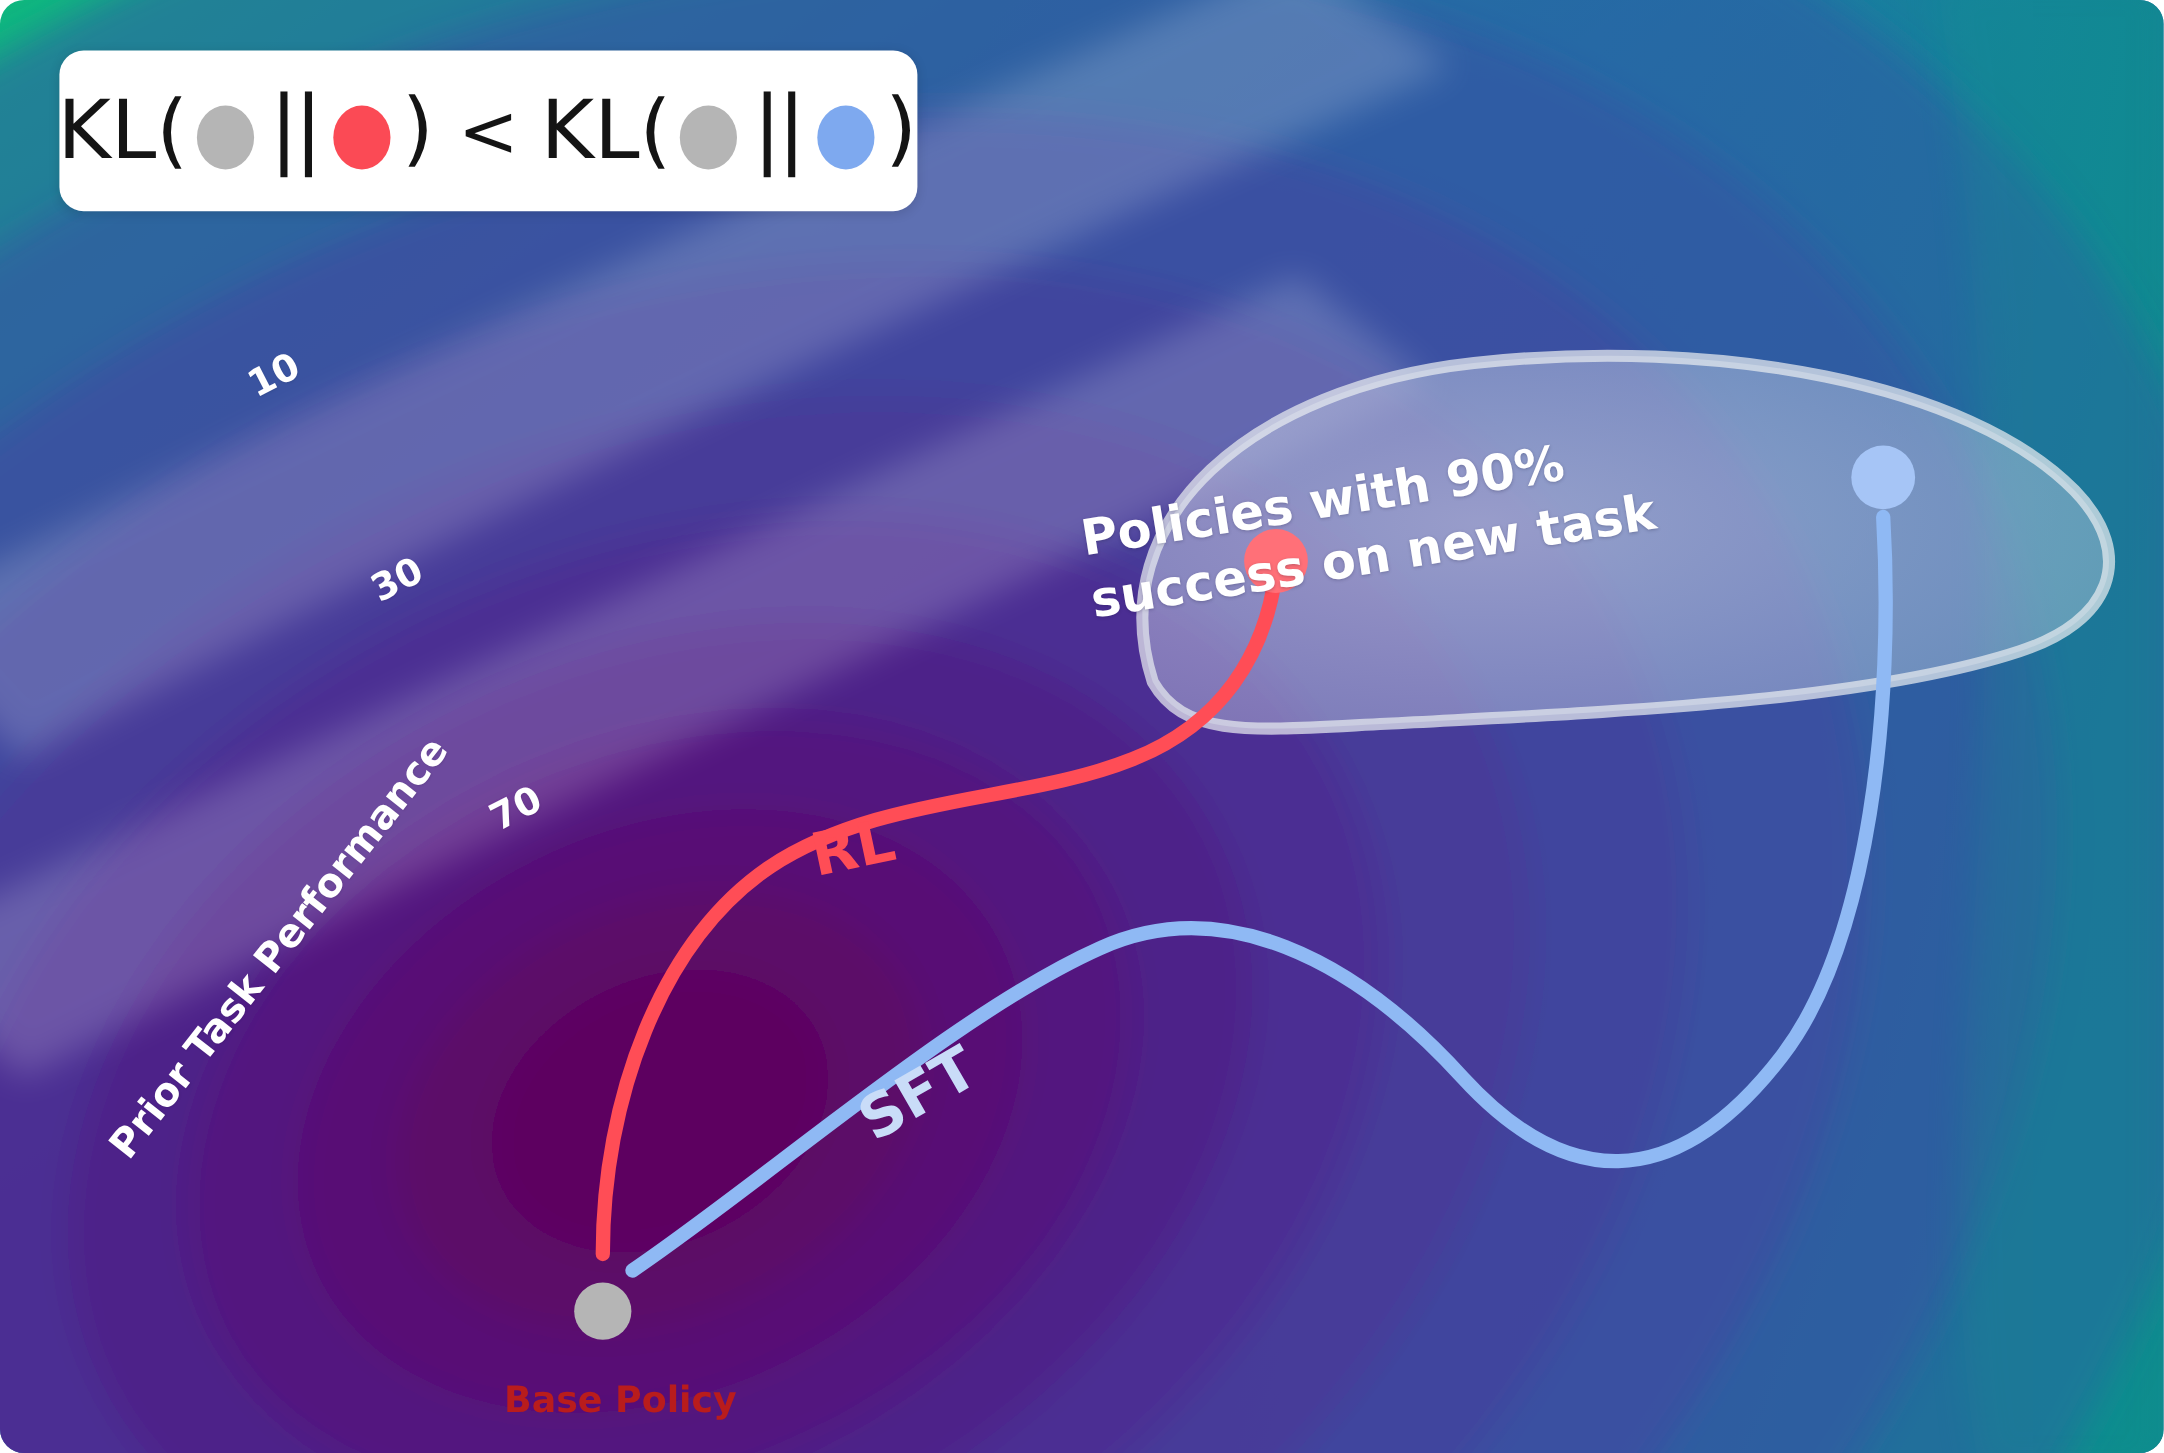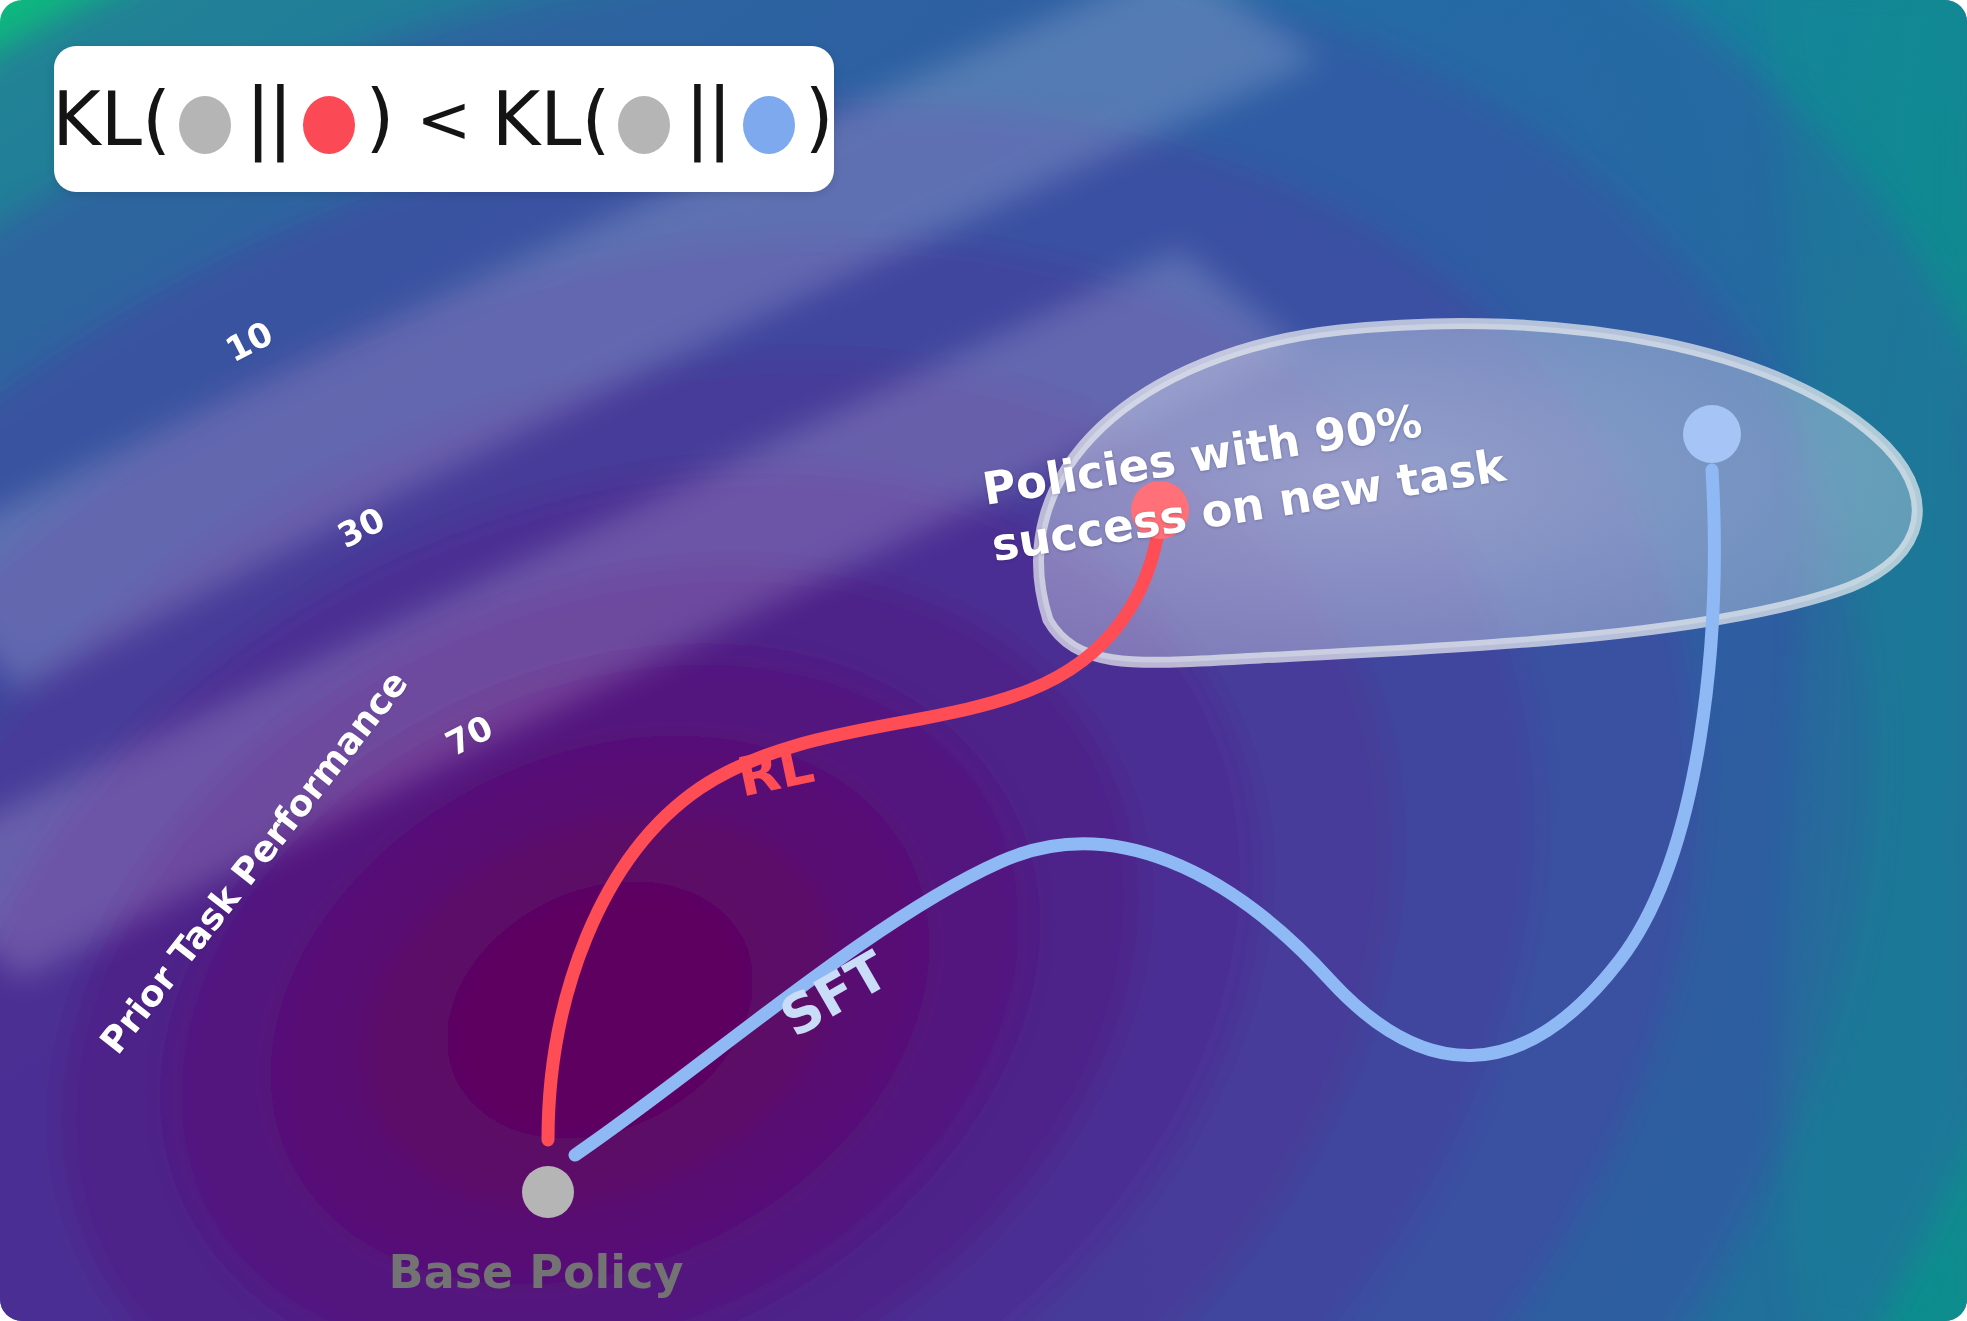--- a/index.html
+++ b/index.html
@@ -87,25 +87,25 @@
     color:#ffffff;
     font-weight:800;
     font-size:45px;
     line-height:1.26;
     white-space:nowrap;
     text-shadow:0 1px 3px rgba(20,20,50,.25);
   }
 
   #base-policy-label{
     position:absolute;
-    left:536px; top:1272px;
+    left:564px; top:1272px;
     transform:translate(-50%,-50%);
-    color:#737373;
+    color:#b91c1c;
     font-weight:800;
-    font-size:46px;
+    font-size:33px;
     white-space:nowrap;
   }
 </style>
 </head>
 <body>
 
 <div id="stage">
 
   <svg id="field" viewBox="0 0 1967 1321" preserveAspectRatio="none">
     <defs>

